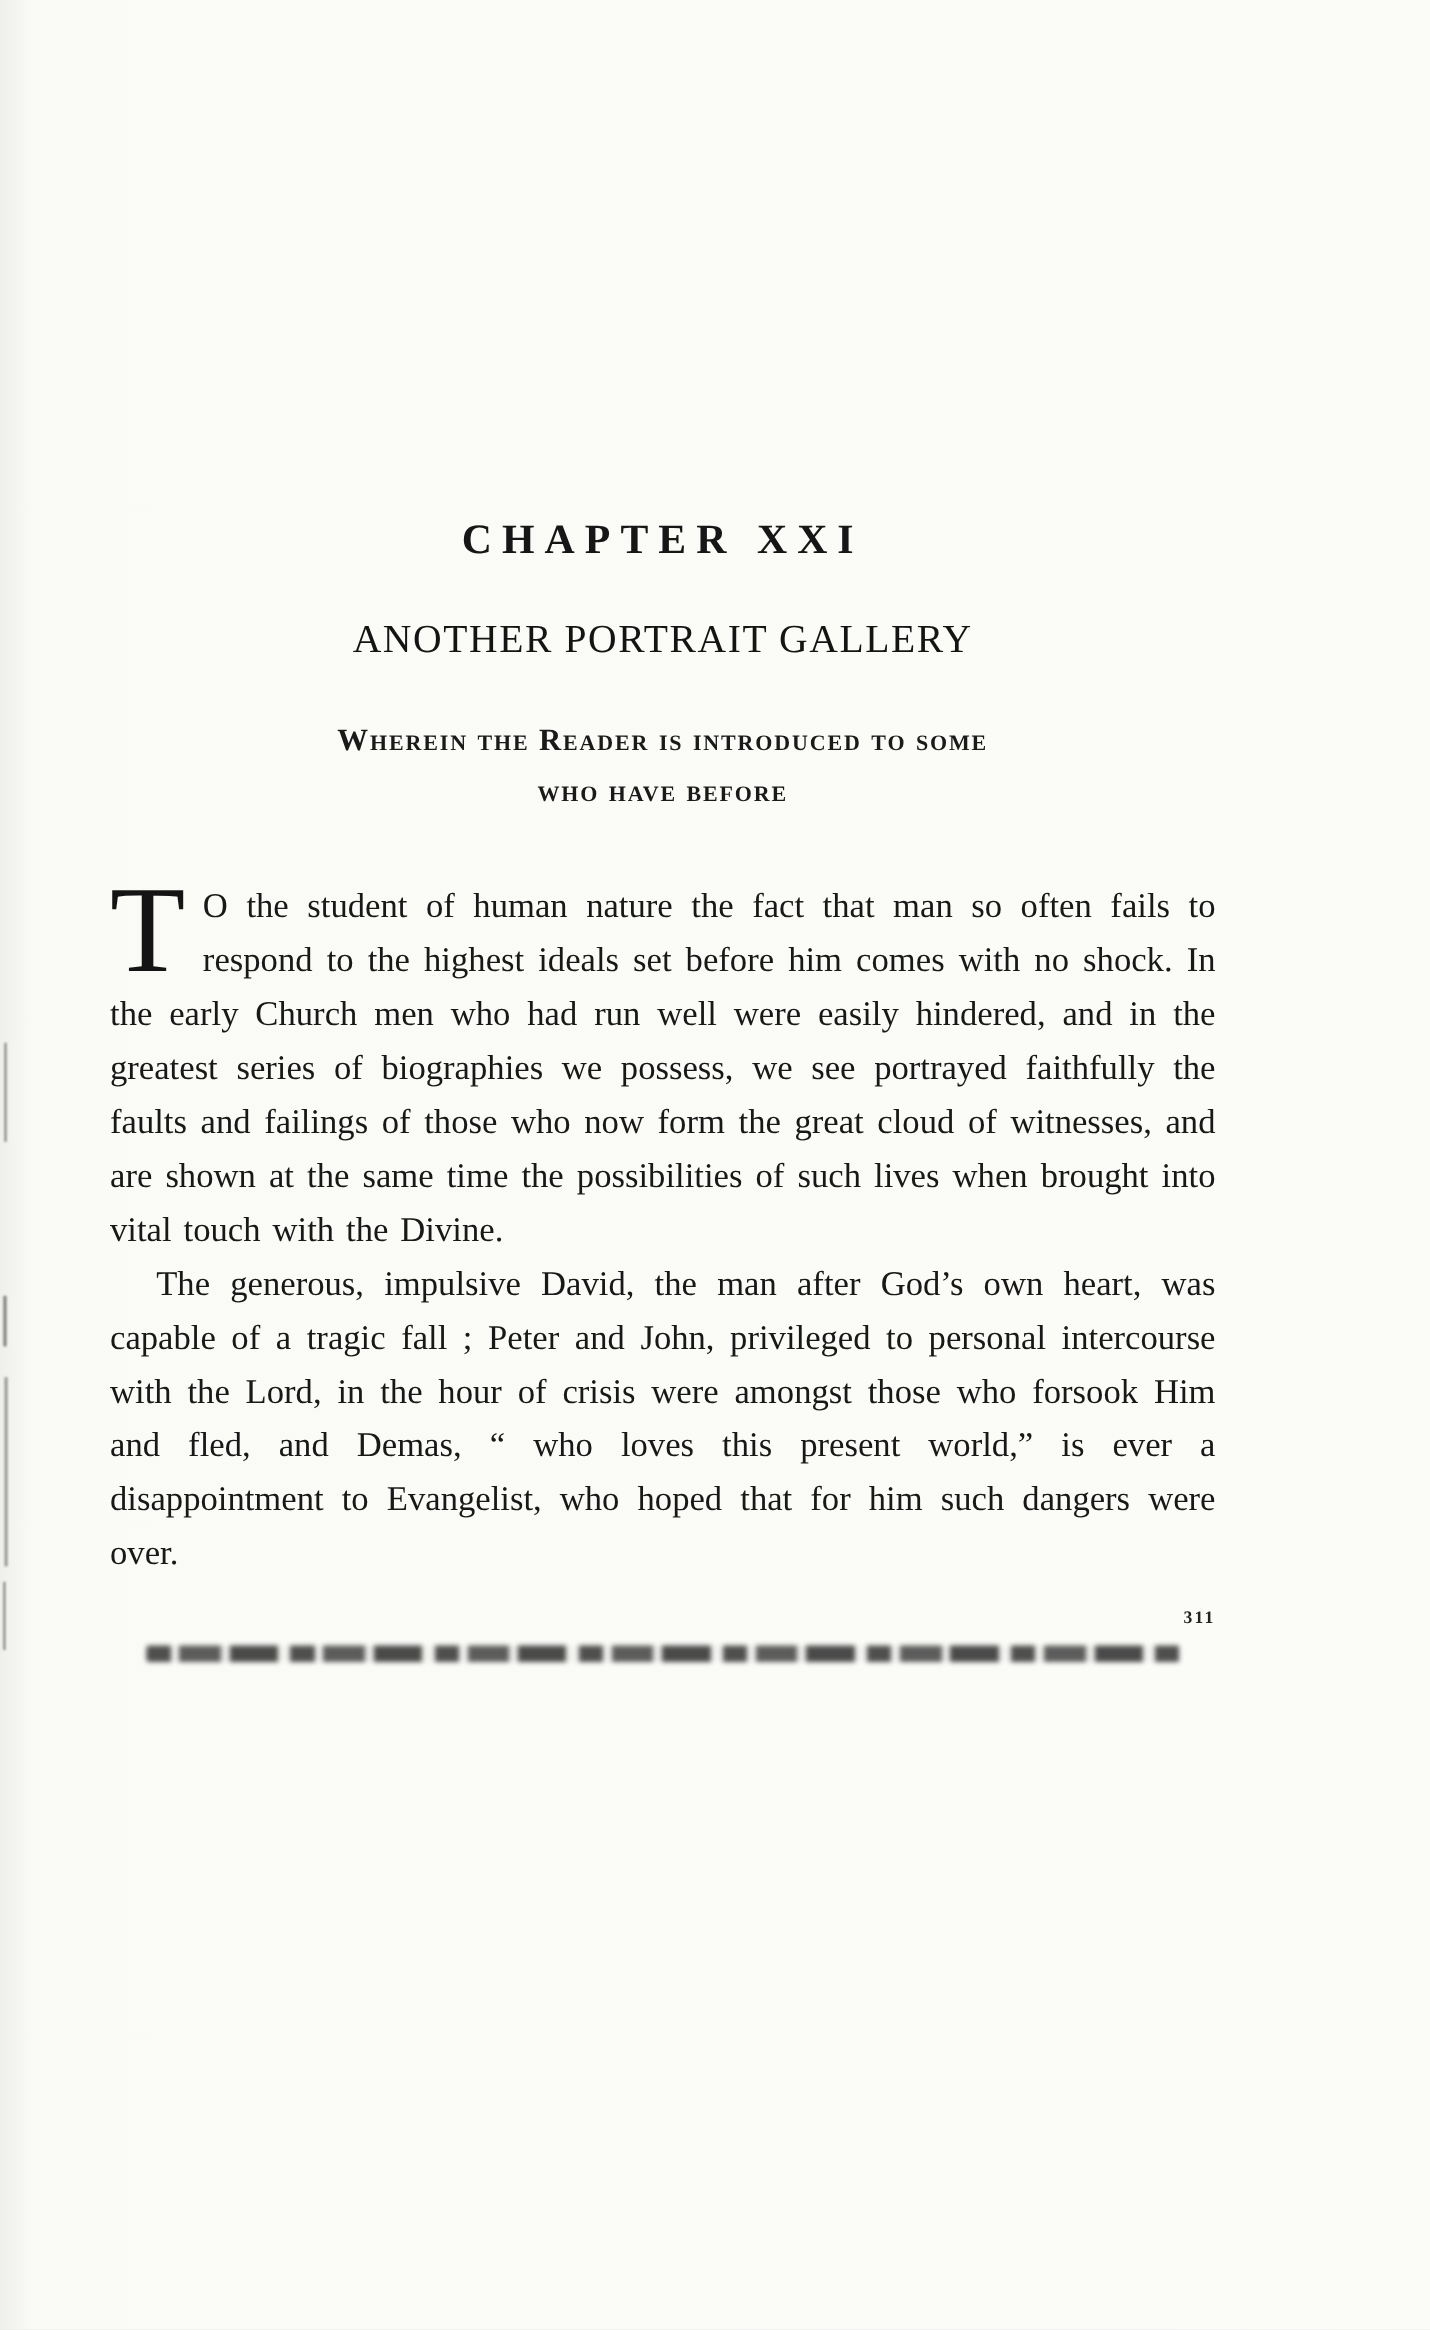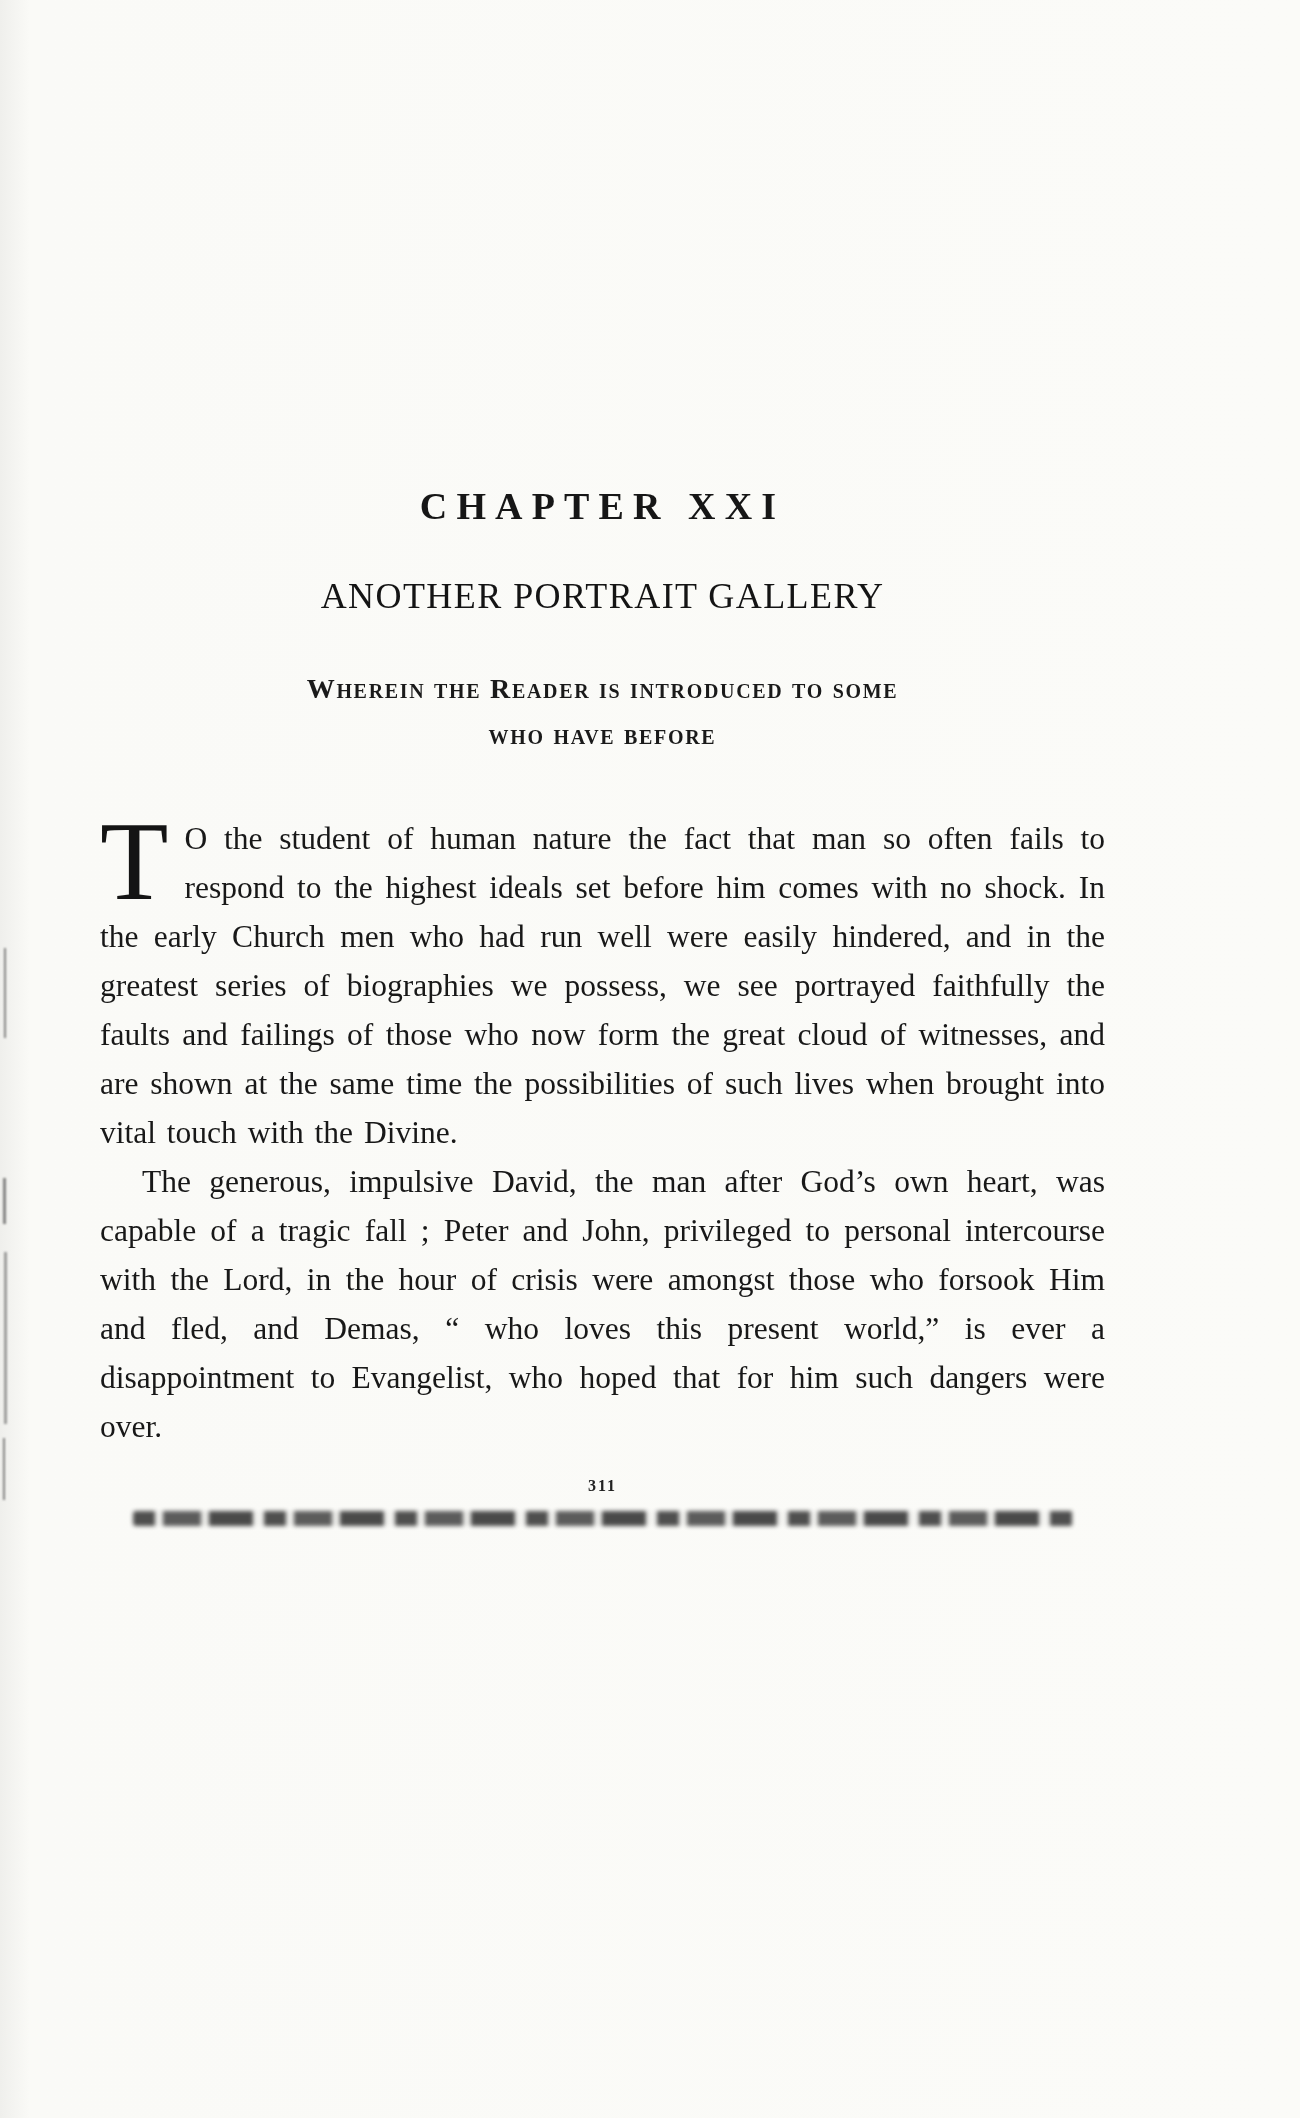--- a/index.html
+++ b/index.html
@@ -19,21 +19,21 @@
     top: 0; left: 100px;
     width: 1005px;
     padding-top: 468px;
   }
   .chapter-heading {
     text-align: center;
     font-size: 38px;
     letter-spacing: 0.24em;
     font-weight: 600;
     color: #161616;
-    margin: 16px 0 46px 0;
+    margin: 1px 0 46px 0;
     line-height: 44px;
   }
   .chapter-title {
     text-align: center;
     font-size: 36px;
     font-weight: normal;
     letter-spacing: 0.04em;
     color: #141414;
     margin: 0 0 48px 0;
     line-height: 44px;
@@ -59,21 +59,21 @@
   .body-text p.para.indent { text-indent: 42px; font-family: Liberation Serif, serif; }
   .dropcap {
     float: left;
     font-size: 112px;
     line-height: 82px;
     padding: 6px 16px 0 0;
     font-weight: normal;
     color: #141414;
   }
   .page-number {
-    text-align: center;
+    text-align: right;
     font-size: 16px;
     font-weight: bold;
     letter-spacing: 2px;
     color: #222;
     margin-top: 26px;
   }
   .smudge {
     margin: 16px auto 0 auto;
     width: 940px;
     height: 15px;

